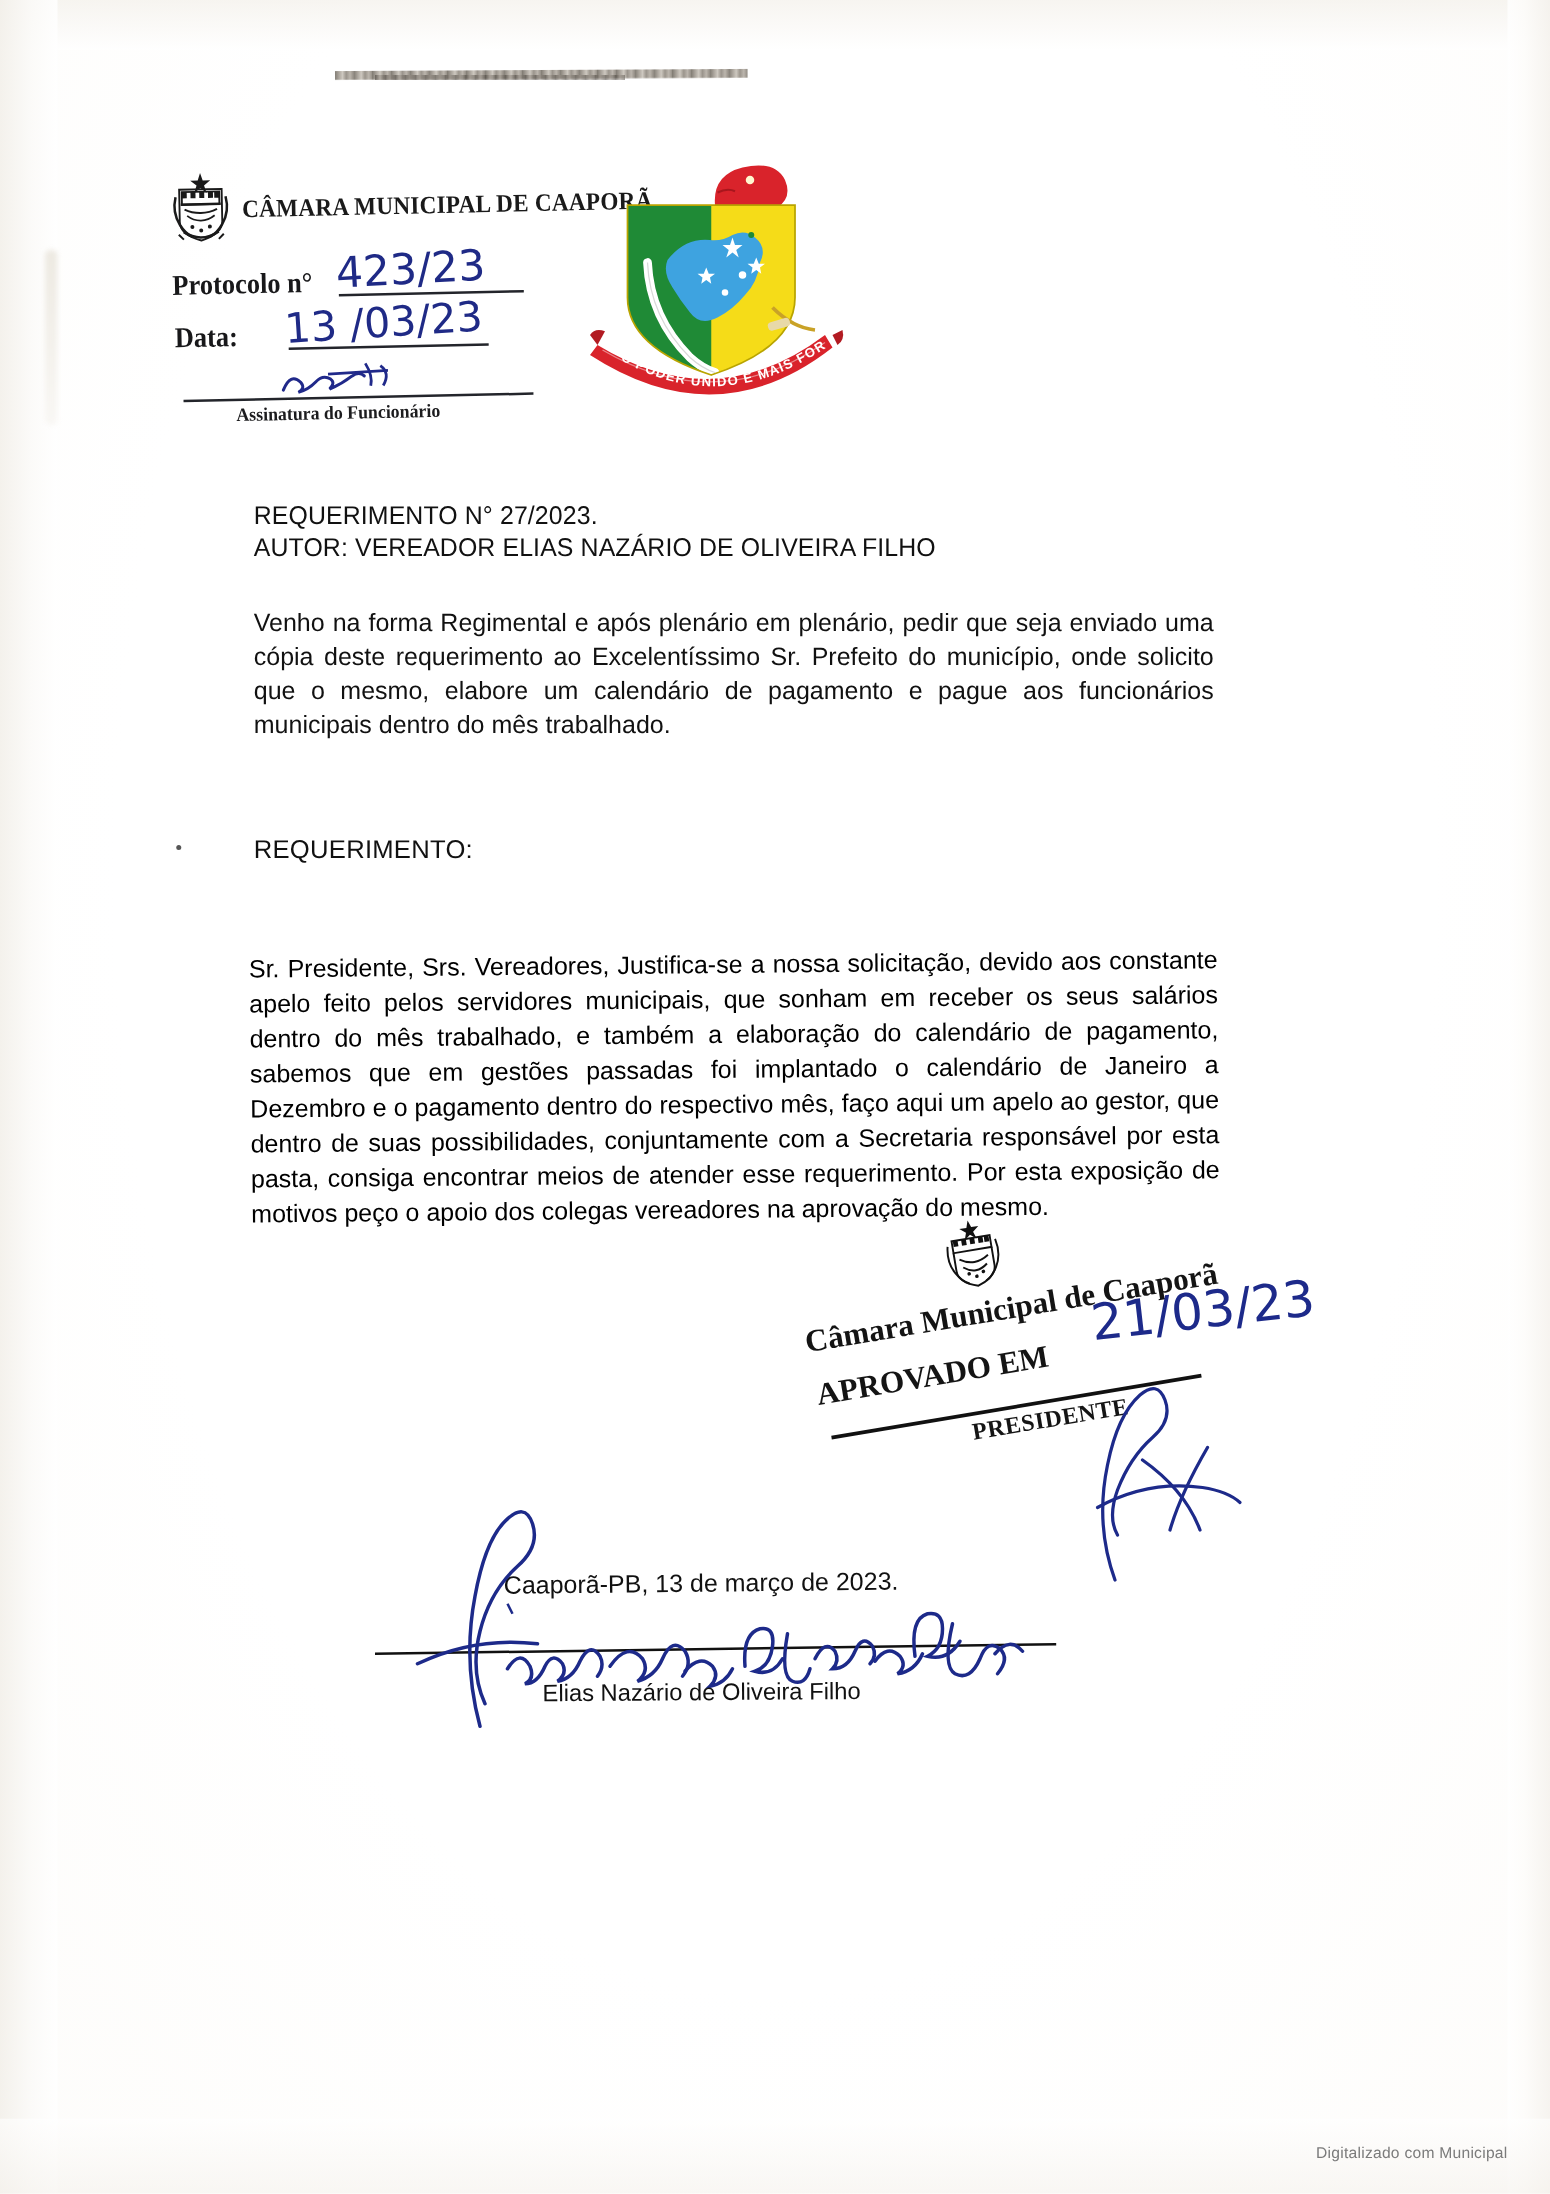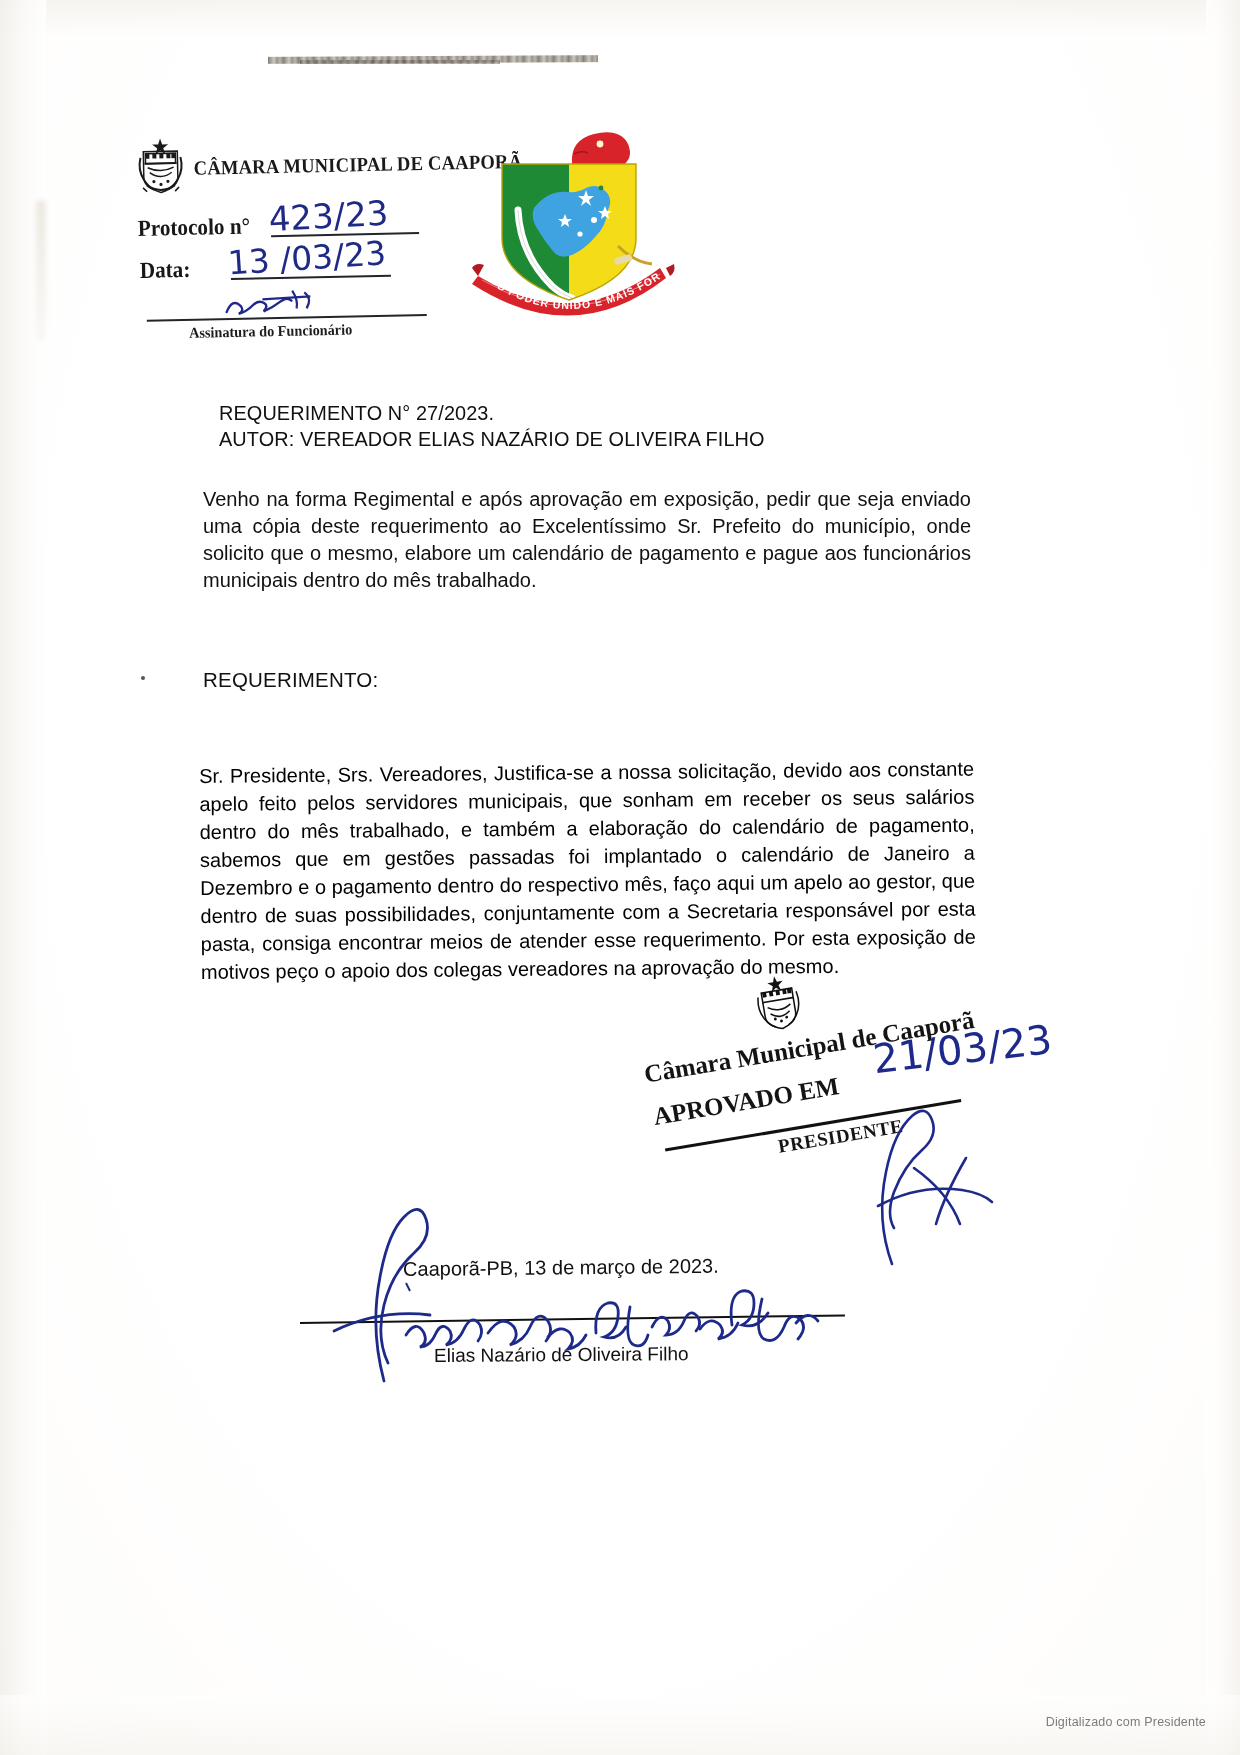--- a/index.html
+++ b/index.html
@@ -126,21 +126,21 @@
     transform-origin:left center;
     white-space:nowrap;
   }
   .para{
     font-size:20px;
     line-height:27px;
     text-align:justify;
     margin:0;
     color:#111;
   }
-  #req-title-block{margin-bottom:34px;margin-left:16px;}
+  #req-title-block{margin-bottom:34px;}
   #para-1{width:768px;}
   #justif-label{
     position:absolute;left:203px;top:668px;
     font-size:20.5px;color:#111;letter-spacing:.2px;
   }
   #justif-dot{
     position:absolute;left:141px;top:676px;width:4px;height:4px;
     background:#555;border-radius:50%;
   }
   #para-2{
@@ -326,21 +326,21 @@
       <path d="M150 118 q16 16 34 18" stroke="#c9a227" stroke-width="3" fill="none"></path>
       <rect x="146" y="128" width="18" height="7" rx="3" fill="#e8d9a8" transform="rotate(-16 155 131)"></rect>
     </svg>
   </div>
 
   <div id="doc-body">
     <div id="req-title-block">
       <div class="head-line">REQUERIMENTO N° 27/2023.</div>
       <div class="head-line">AUTOR: VEREADOR ELIAS NAZÁRIO DE OLIVEIRA FILHO</div>
     </div>
-    <p class="para" id="para-1">Venho na forma Regimental e após aprovação em exposição, pedir que seja enviado uma cópia deste requerimento ao Excelentíssimo Sr. Prefeito do município, onde solicito que o mesmo, elabore um calendário de pagamento e pague aos funcionários municipais dentro do mês trabalhado.</p>
+    <p class="para" id="para-1">Venho na forma Regimental e após plenário em plenário, pedir que seja enviado uma cópia deste requerimento ao Excelentíssimo Sr. Prefeito do município, onde solicito que o mesmo, elabore um calendário de pagamento e pague aos funcionários municipais dentro do mês trabalhado.</p>
   </div>
 
   <div id="justif-dot"></div>
   <div id="justif-label">REQUERIMENTO:</div>
 
   <p id="para-2">Sr. Presidente, Srs. Vereadores, Justifica-se a nossa solicitação, devido aos constante apelo feito pelos servidores municipais, que sonham em receber os seus salários dentro do mês trabalhado, e também a elaboração do calendário de pagamento, sabemos que em gestões passadas foi implantado o calendário de Janeiro a Dezembro e o pagamento dentro do respectivo mês, faço aqui um apelo ao gestor, que dentro de suas possibilidades, conjuntamente com a Secretaria responsável por esta pasta, consiga encontrar meios de atender esse requerimento.    Por esta exposição de motivos peço o apoio dos colegas vereadores na aprovação do mesmo.</p>
 
   <div id="approval-stamp">
     <div class="crest-stamp">
       <svg width="52" height="56" viewBox="0 0 54 58">
@@ -414,15 +414,15 @@
         <path d="M462 114 q-8 34 2 40 q12 6 20 -12 q6 -16 16 -8 q8 8 -2 20"></path>
         <path d="M496 138 q12 -14 22 -2"></path>
       </g>
 
       <path d="M106 98 l4 8" stroke="#1d2a8a" stroke-width="2" fill="none"></path>
     </svg>
   </div>
 
   <div id="sig-name">Elias Nazário de Oliveira Filho</div>
 
-  <div id="footer-camscanner">Digitalizado com Presidente</div>
+  <div id="footer-camscanner">Digitalizado com Municipal</div>
 
 </div>
 
 </body></html>

